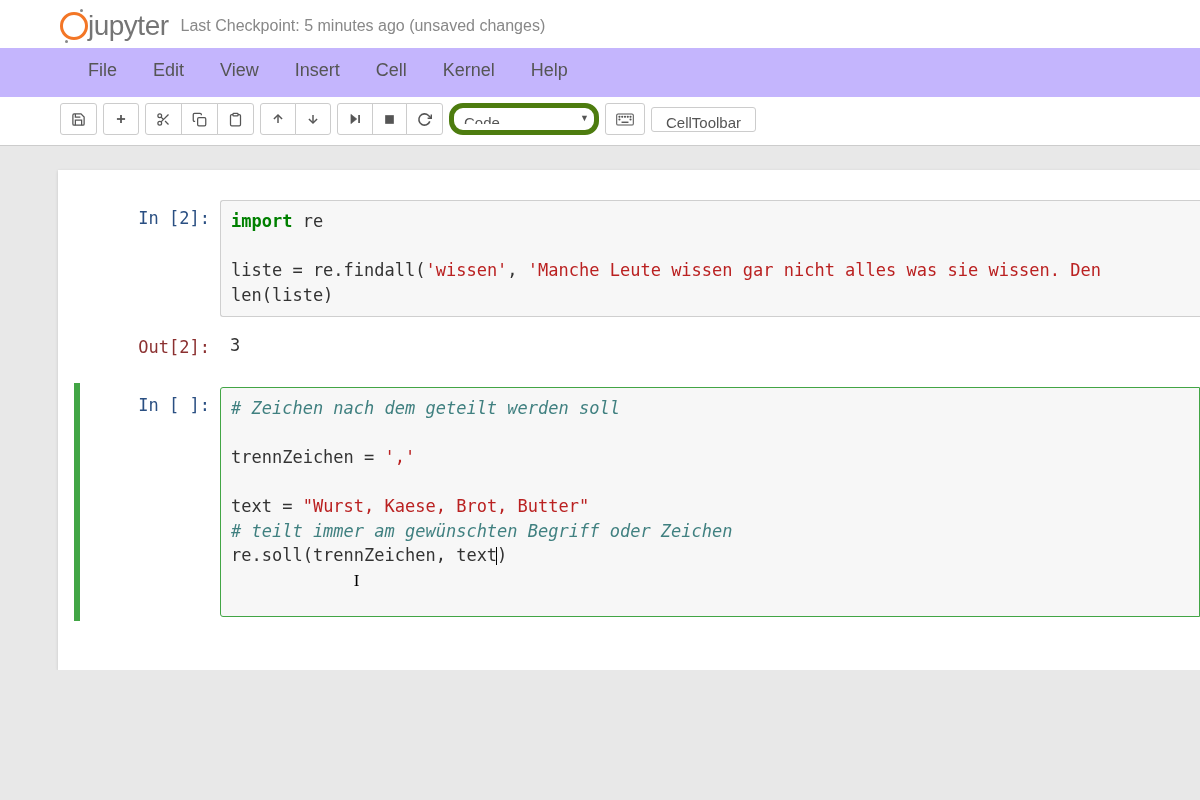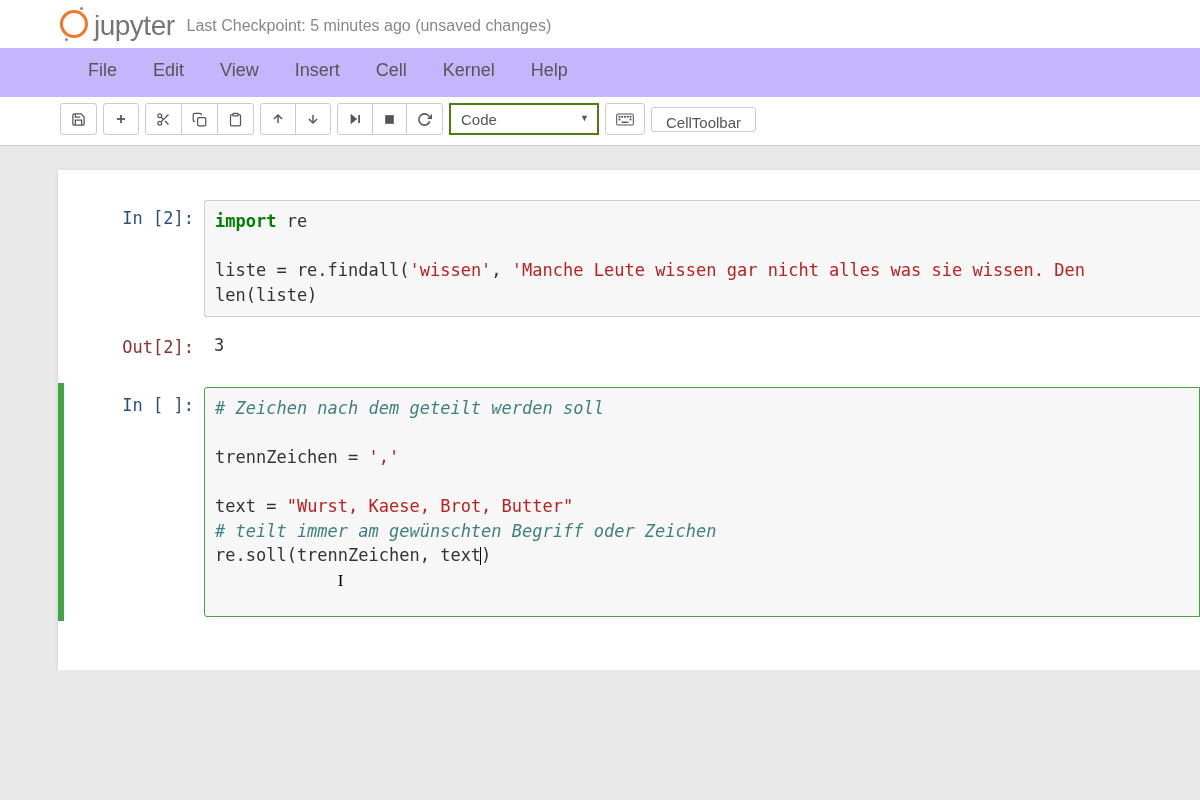--- a/index.html
+++ b/index.html
@@ -12,22 +12,22 @@
   }
   .header {
     background: #fff;
     padding: 10px 20px 6px 60px;
     display: flex;
     align-items: center;
     gap: 12px;
   }
   .logo {
     display: flex;
-    align-items: flex-start;
-    gap: 6px;
+    align-items: center;
+    gap: 0;
     font-size: 28px;
     color: #757575;
     font-weight: 400;
     letter-spacing: -0.5px;
   }
   .logo-icon {
     width: 28px; height: 28px;
     border: 3px solid #f37626;
     border-radius: 50%;
     position: relative;
@@ -79,27 +79,27 @@
     align-items: center;
     justify-content: center;
     min-width: 34px;
     height: 32px;
     border-radius: 3px;
   }
   .tb-group .tb-btn { border-radius: 0; margin-left: -1px; }
   .tb-group .tb-btn:first-child { border-radius: 3px 0 0 3px; margin-left: 0; }
   .tb-group .tb-btn:last-child { border-radius: 0 3px 3px 0; }
   .tb-select {
-    border: 2px solid #4d7c0f;
+    border: 5px solid #4d7c0f;
     background: #fff;
     padding: 6px 30px 6px 10px;
     font-size: 15px;
     color: #555;
     height: 32px;
-    border-radius: 0;
+    border-radius: 14px;
     appearance: none;
     position: relative;
     width: 150px;
   }
   .select-wrap { position: relative; }
   .select-wrap::after {
     content: '▼';
     font-size: 9px;
     color: #555;
     position: absolute;
@@ -113,21 +113,21 @@
     font-size: 15px;
     color: #555;
     height: 25px;
     border-radius: 3px;
     cursor: pointer;
   }
   .nb-container {
     background: #fff;
     margin: 24px 0 0 58px;
     box-shadow: 0 1px 3px rgba(0,0,0,0.15);
-    padding: 22px 0 28px 0;
+    padding: 22px 0 28px 16px;
     min-height: 500px;
   }
   .cell {
     display: flex;
     padding: 4px 0;
     margin: 4px 0;
     border-left: 6px solid transparent;
   }
   .cell.selected {
     border-left: 6px solid #42a545;

